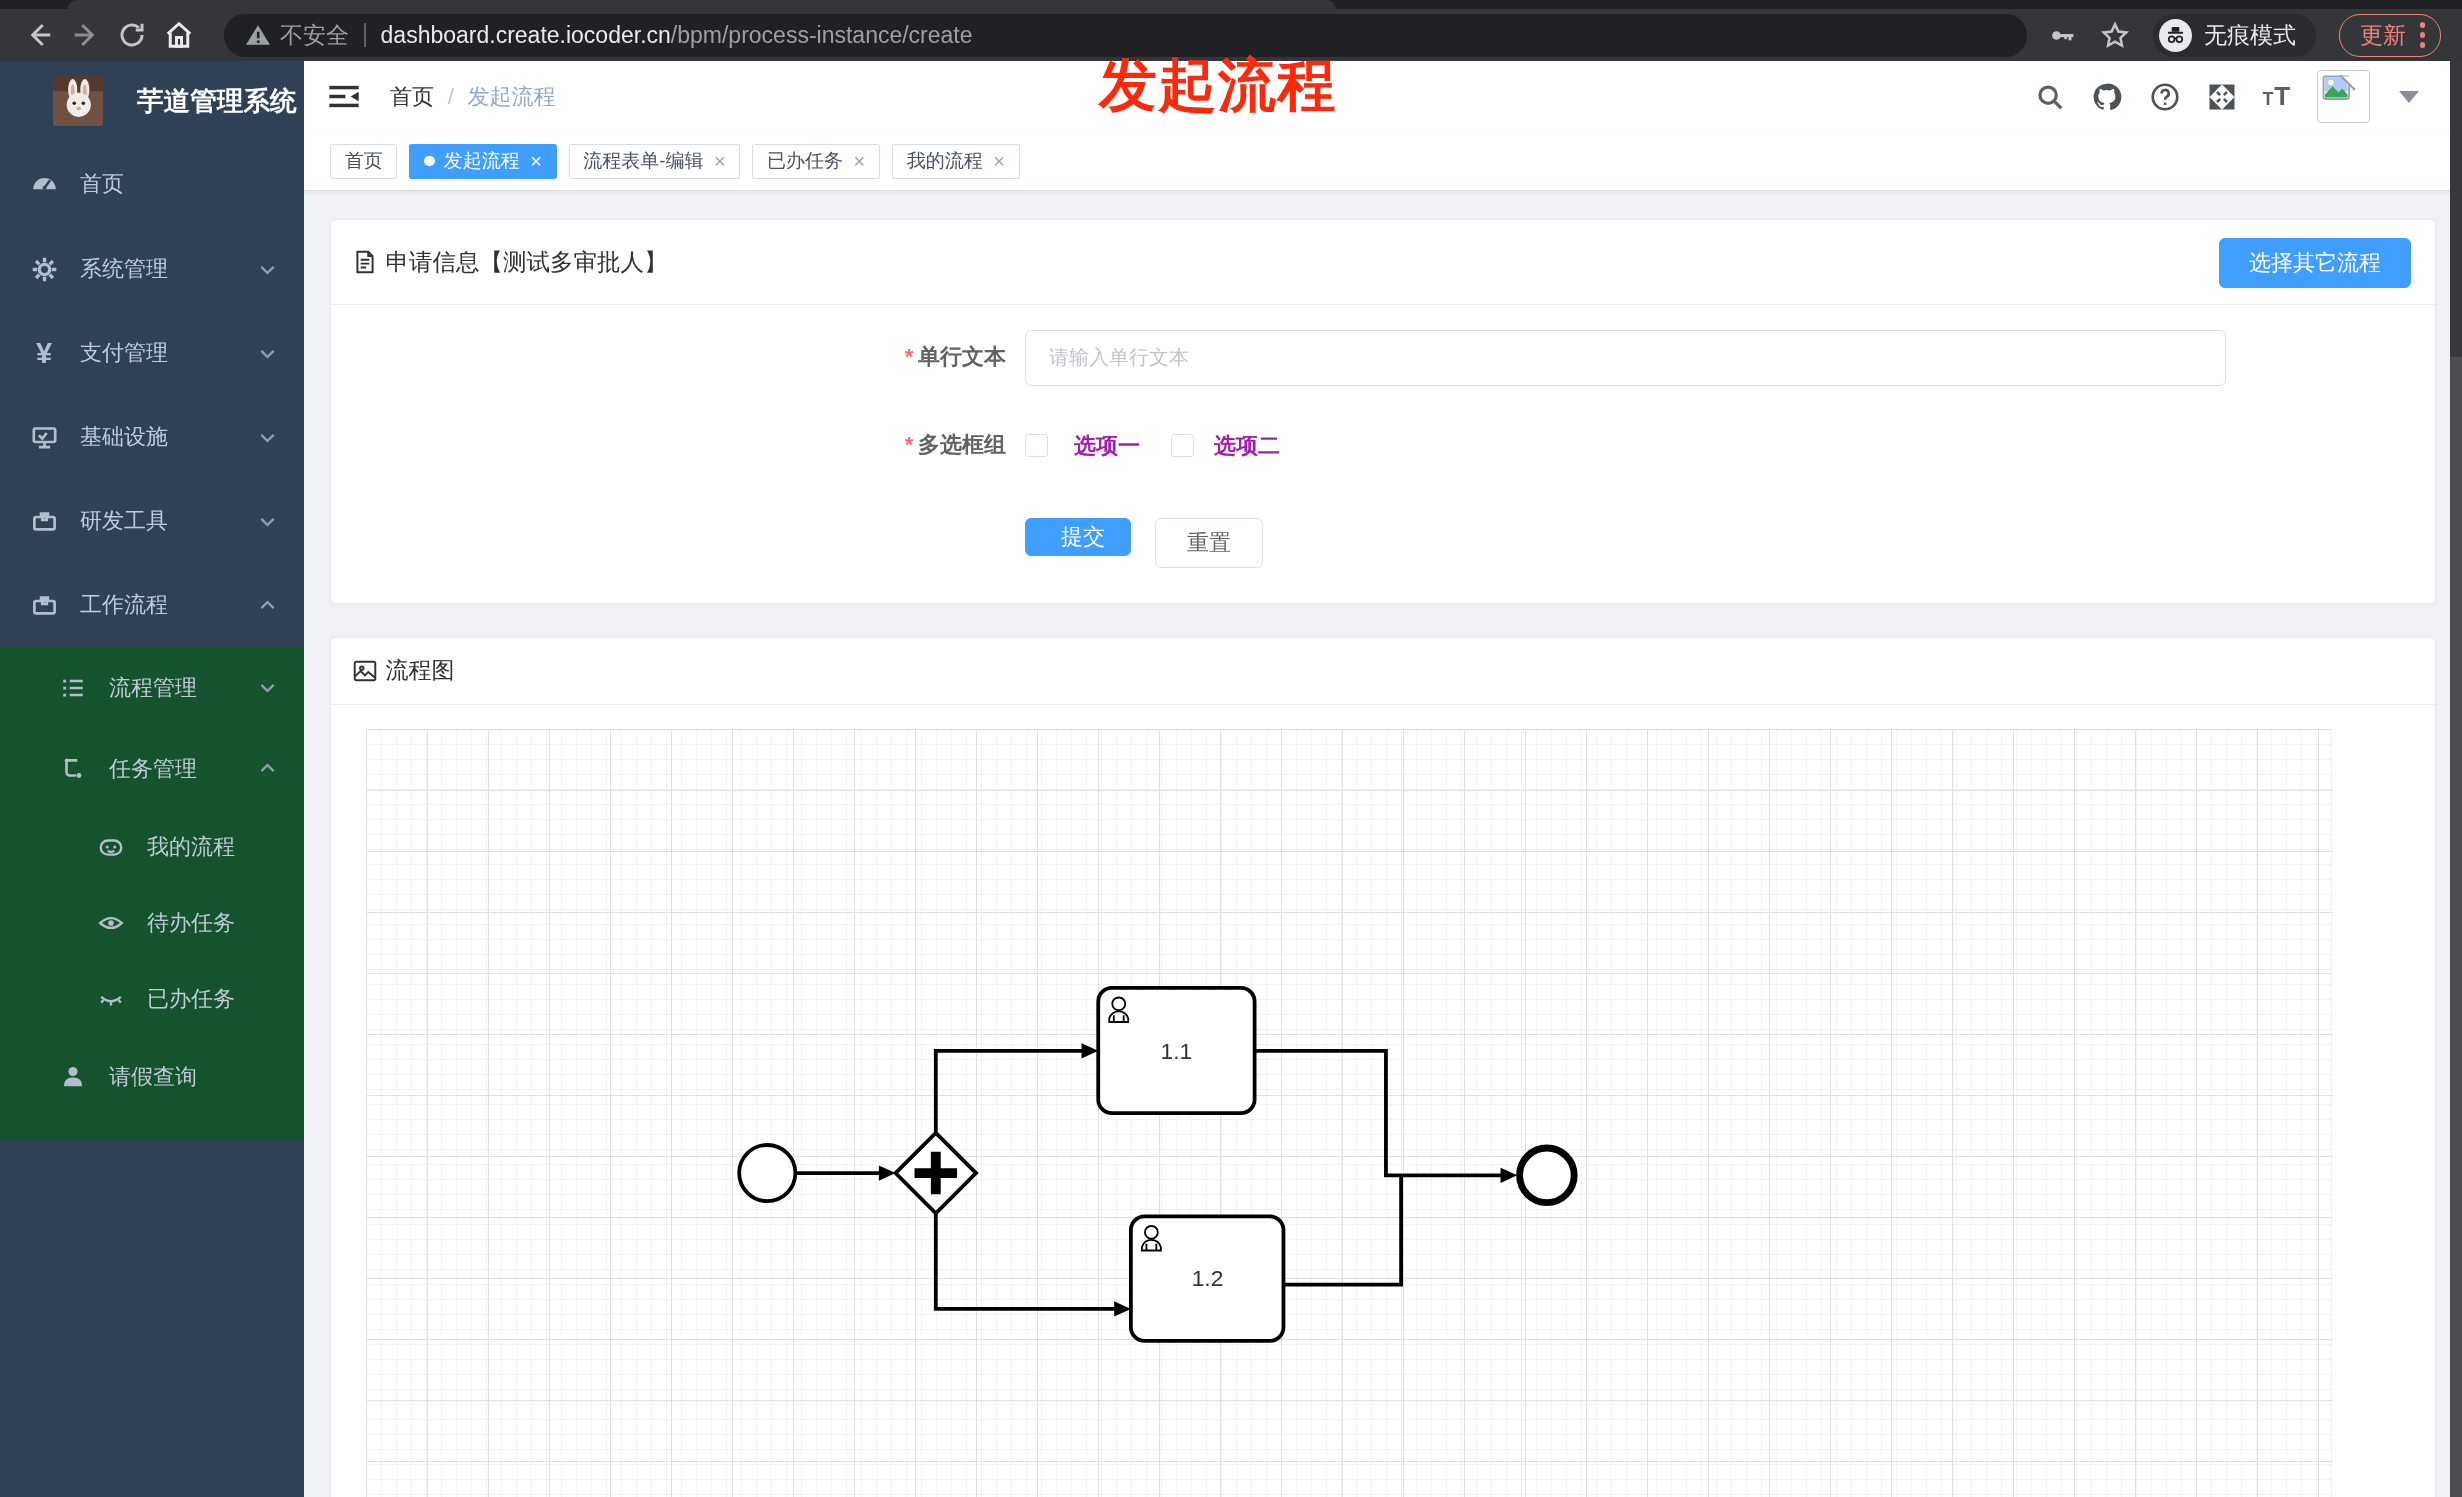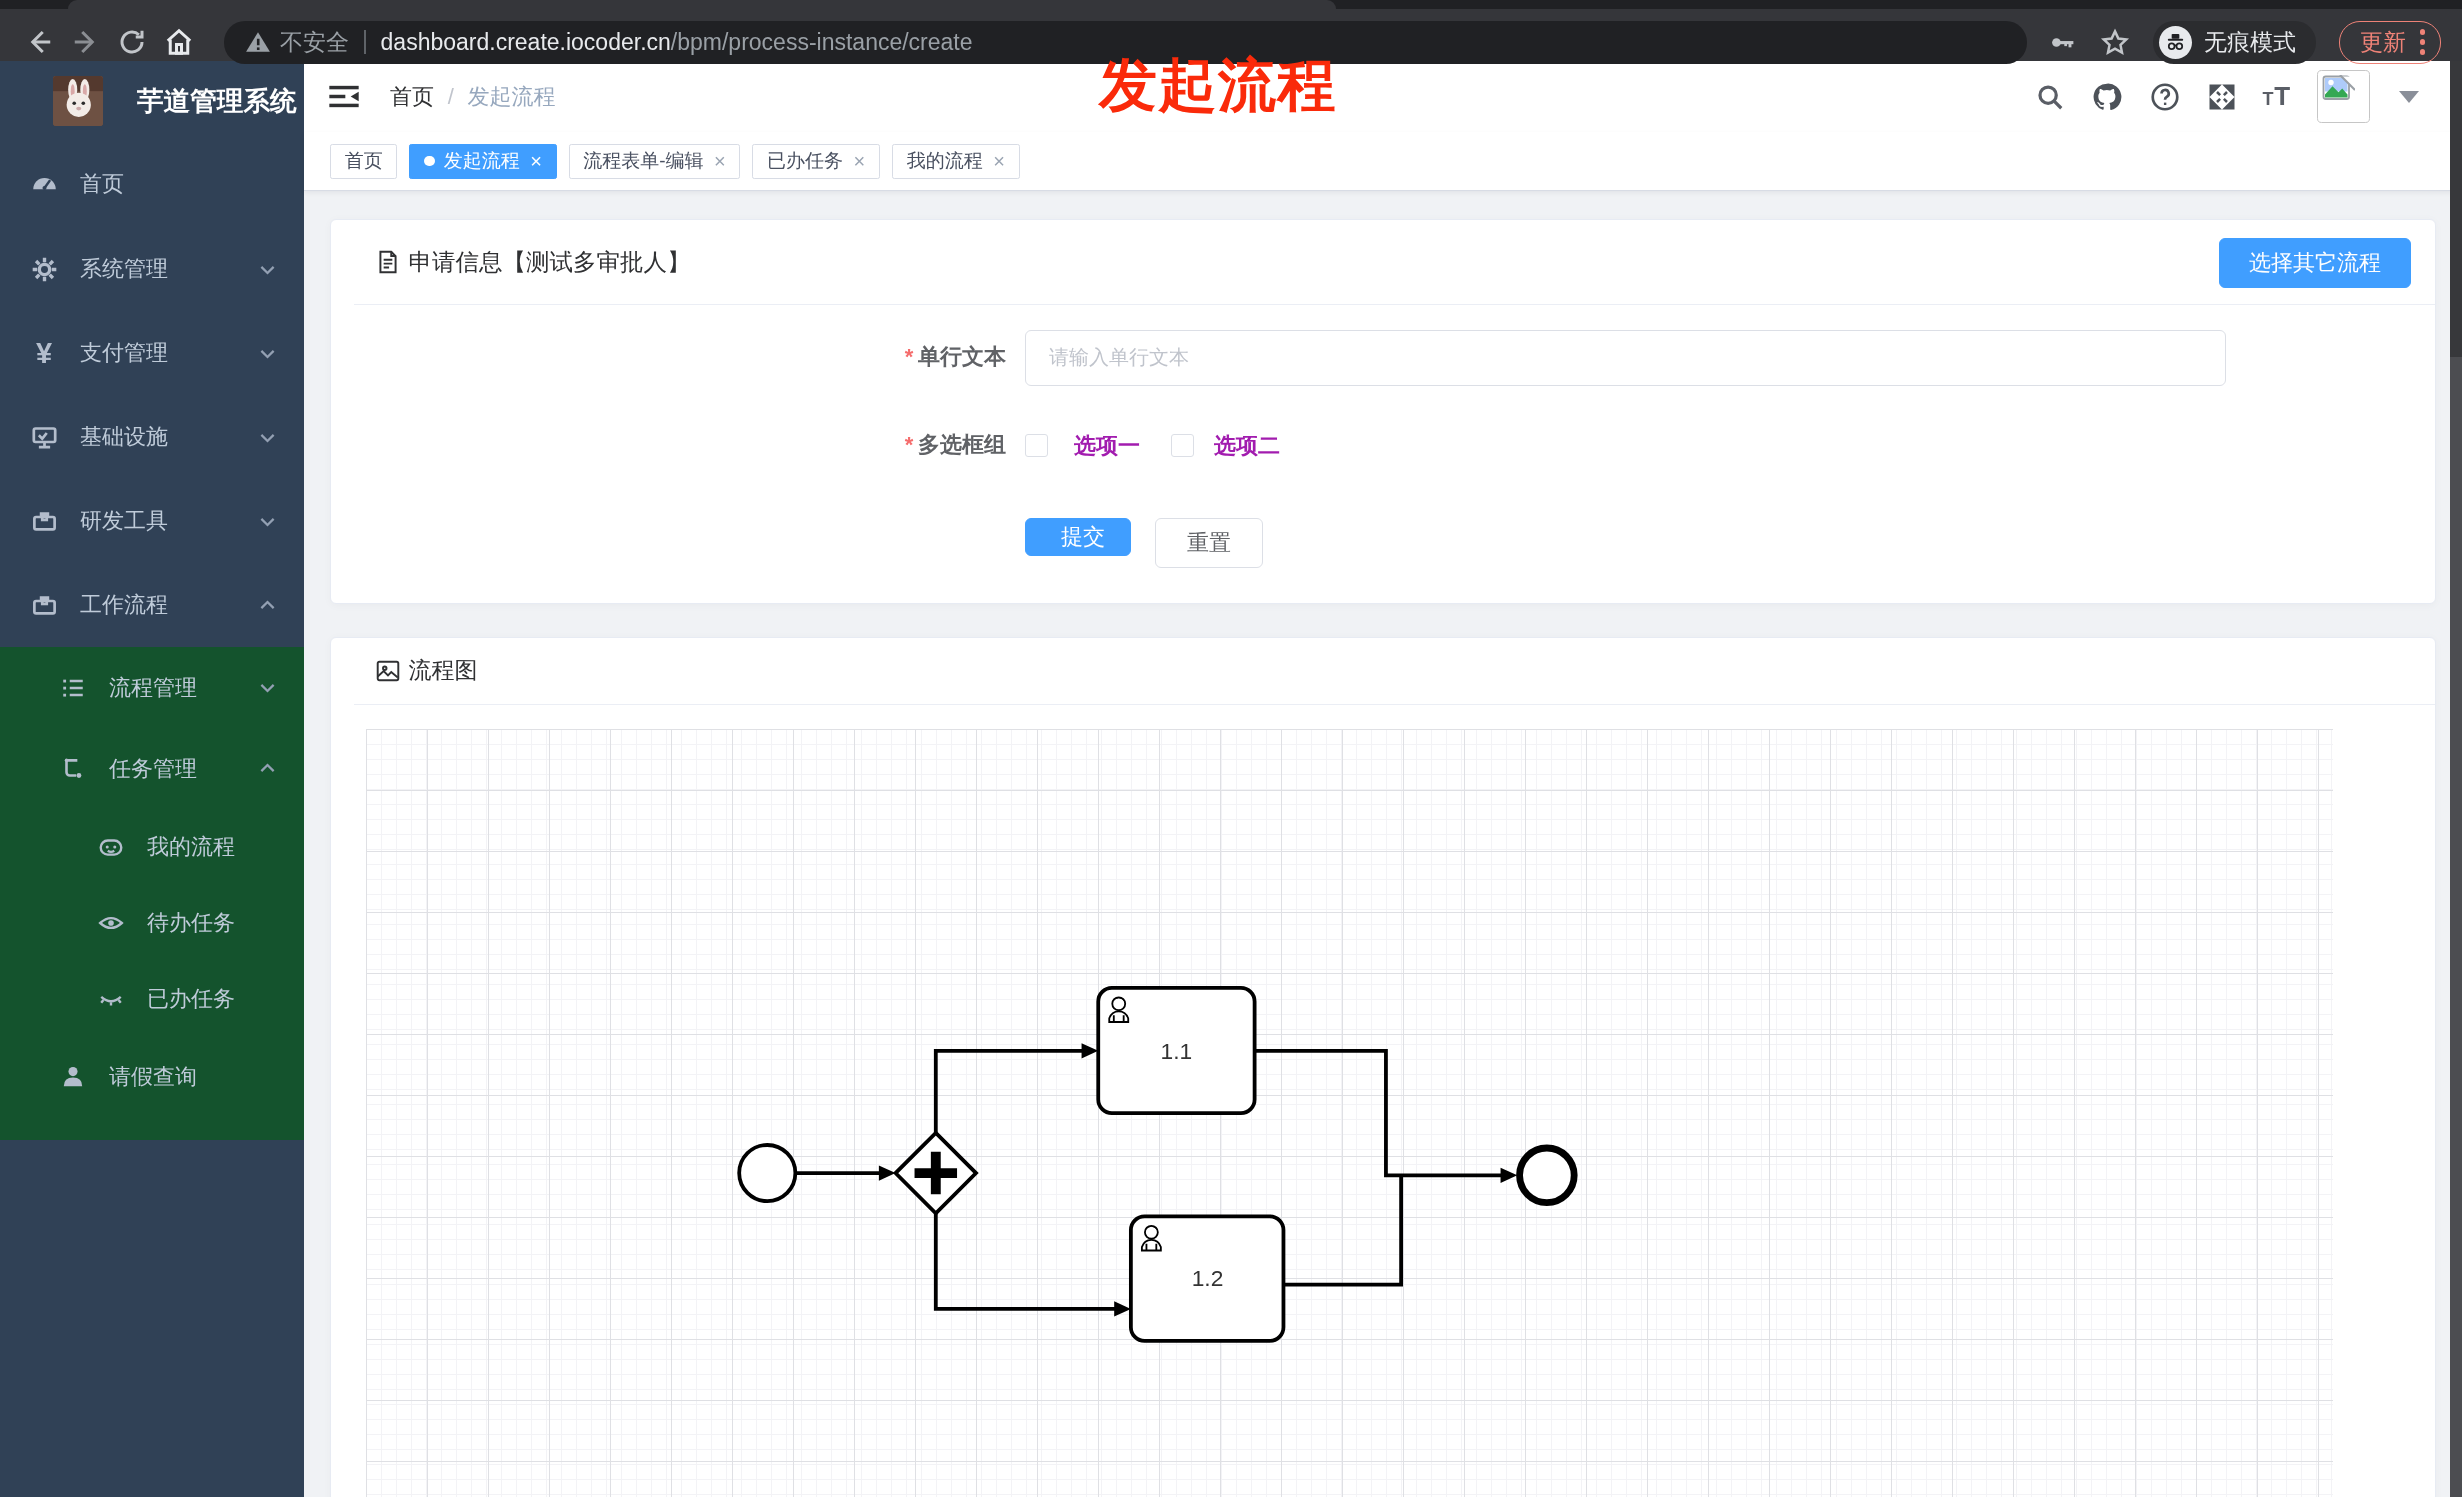--- a/index.html
+++ b/index.html
@@ -7,21 +7,21 @@
   #screen {
     position:relative; width:2462px; height:1498px; overflow:hidden;
     font-family:"Liberation Sans", sans-serif; background:#f0f2f5;
   }
   svg { display:block; }
 
   
   .chrome { position:absolute; top:0; left:0; width:2462px; height:61px; background:#35363a; z-index:5;}
   .chrome .topstrip { position:absolute; top:0; left:0; right:0; height:9px; background:#202124; }
   .chrome .activetab { position:absolute; top:0; left:68px; width:1268px; height:9px; background:#35363a; border-radius:12px 12px 0 0; }
-  .toolbar { position:absolute; top:16px; left:0; right:0; height:52px; display:flex; align-items:center; padding:0 21px; }
+  .toolbar { position:absolute; top:9px; left:0; right:0; height:52px; display:flex; align-items:center; padding:0 21px; }
   .nav-ic { width:36px; height:36px; display:flex; align-items:center; justify-content:center; margin-right:10.6px; color:#c2c5c9; flex:0 0 auto;}
   .addr { flex:1; height:43px; background:#202124; border-radius:21px; margin:0 16.7px; display:flex; align-items:center; padding:0 21px; font-size:23px; color:#9aa0a6; min-width:0;}
   .addr .sep { width:1.5px; height:24px; background:#5f6368; margin:0 15px; }
   .addr .host { color:#e8eaed; }
   .addr .path { color:#9aa0a6; }
   .tb-right { display:flex; align-items:center; gap:23px; margin-left:4.6px; flex:0 0 auto;}
   .incog { height:43px; background:#2b2c2f; border-radius:21px; display:flex; align-items:center; gap:12px; padding:0 20px 0 6px; color:#e8eaed; font-size:23px;}
   .incog .bubble { width:33px; height:33px; border-radius:50%; background:#e8eaed; display:flex; align-items:center; justify-content:center; }
   .update-pill { height:43px; border:1.5px solid #ee8277; border-radius:21px; display:flex; align-items:center; gap:13.7px; padding:0 15px 0 20px; color:#ee8277; font-size:23px; }
   .dots { display:flex; flex-direction:column; gap:4.6px; }
@@ -62,21 +62,21 @@
 
   .tagsbar { height:59px; background:#fff; border-bottom:0.8px solid #d8dce5; box-shadow:0 1.5px 4.6px rgba(0,21,41,.06); display:flex; align-items:center; padding:0 26px; gap:12px; }
   .tag { height:35px; padding:0 13.7px; border:1.5px solid #d8dce5; background:#fff; color:#495060; font-size:19px; display:flex; align-items:center; gap:9px; border-radius:2.3px; }
   .tag .x { font-size:20px; color:#9aa4b2; margin-left:1.5px;}
   .tag.active { background:#409eff; border-color:#409eff; color:#fff; }
   .tag.active .x { color:#fff; }
   .tag .dot { width:10.6px; height:10.6px; border-radius:50%; background:#fff; }
 
   .content { position:absolute; top:131px; left:0; right:0; bottom:0; overflow:hidden; padding:26.6px 26px; }
   .card { background:#fff; border:0.8px solid #e7ebf3; border-radius:6px; box-shadow:0 1.5px 9px rgba(0,0,0,.03); }
-  .card-h { display:flex; align-items:center; padding:0 21px; border-bottom:1.5px solid #ebeef5; font-size:23.5px; color:#303133; position:relative;margin-left:23px; }
+  .card-h { display:flex; align-items:center; padding:0 21px; border-bottom:1.5px solid #ebeef5; font-size:23.5px; color:#303133; position:relative; }
   .card-h .cic { margin-right:7.6px; color:#303133; display:flex; }
 
   .form-card { height:385px; position:relative; }
   .form-card .card-h { height:85px; }
   .btn { display:flex; align-items:center; justify-content:center; border-radius:6px; font-size:22px; cursor:pointer; }
   .btn-primary { background:#409eff; color:#fff; border:1.5px solid #409eff; }
   .btn-default { background:#fff; color:#606266; border:1.5px solid #dcdfe6; }
   .select-other { position:absolute; right:24px; top:18px; height:50px; padding:0 29px; }
   .form-body { position:relative; height:298px; }
   .flabel { position:absolute; width:349px; text-align:right; font-size:22px; font-weight:bold; color:#606266; }

